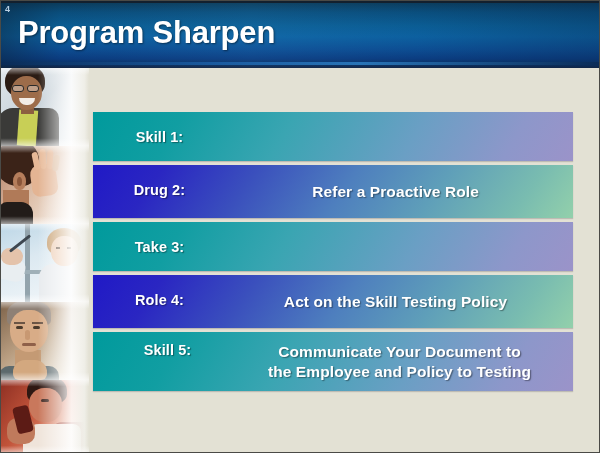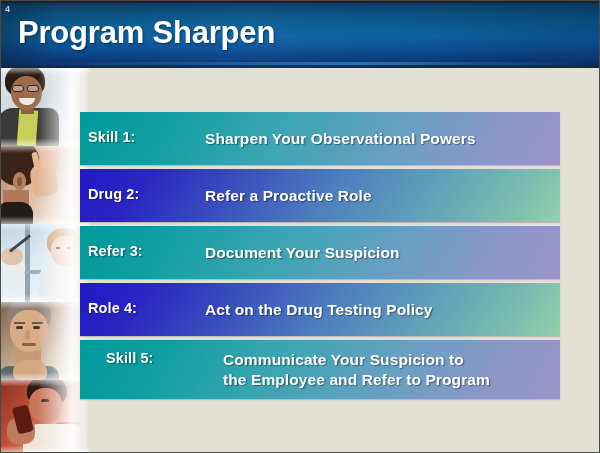--- a/index.html
+++ b/index.html
@@ -248,24 +248,25 @@
   .p5 .hand { position:absolute; left:6px; top:38px; width:28px; height:26px;
               border-radius:10px; background:#c07a5c; }
   .p5 .body { position:absolute; left:22px; top:44px; width:58px; height:30px;
               background:#efe4da; border-radius:16px 8px 0 0; }
   .p5 .shou { position:absolute; left:48px; top:42px; width:40px; height:32px;
               background:#a03a28; border-radius:14px 0 0 0; }
 
   
   .skills {
     position: absolute;
-    left: 80px;
+    left: 93px;
     top: 112px;
     width: 480px;
     z-index: 20;
+    text-align: center;
   }
 
   .bar {
     position: relative;
     width: 480px;
     margin-bottom: 4px;
     box-shadow: 0 1px 1px rgba(120,120,120,0.35);
   }
 
   .bar.odd {
@@ -288,21 +289,21 @@
       #79bcb0 88%,
       #93d0ab 100%);
   }
 
   .bar-row {
     display: flex;
     align-items: flex-start;
     padding: 17px 0 16px 0;
   }
 
-  .bar.two-line .bar-row { padding: 10px 0 9px 18px; }
+  .bar.two-line .bar-row { padding: 10px 0 9px 8px; }
 
   .skill-label {
     flex: 0 0 auto;
     width: 125px;
     padding-left: 8px;
     font-size: 14.5px;
     font-weight: bold;
     color: #ffffff;
     letter-spacing: 0.1px;
     text-shadow: 1.2px 1.2px 1.2px rgba(0,0,0,0.40);
@@ -421,58 +422,52 @@
       <div class="vfade"></div>
     </div>
 
   </div>
 
   <div class="skills">
 
     <div class="bar odd">
       <div class="bar-row">
         <div class="skill-label">Skill 1:</div>
-        <div class="skill-text">
-          <span class="l1">Sharpen Your Observational Powers</span>
-        </div>
       </div>
     </div>
 
     <div class="bar even">
       <div class="bar-row">
         <div class="skill-label">Drug 2:</div>
         <div class="skill-text">
           <span class="l1">Refer a Proactive Role</span>
         </div>
       </div>
     </div>
 
     <div class="bar odd">
       <div class="bar-row">
-        <div class="skill-label">Refer 3:</div>
-        <div class="skill-text">
-          <span class="l1">Document Your Suspicion</span>
-        </div>
+        <div class="skill-label">Take 3:</div>
       </div>
     </div>
 
     <div class="bar even">
       <div class="bar-row">
         <div class="skill-label">Role 4:</div>
         <div class="skill-text">
-          <span class="l1">Act on the Drug Testing Policy</span>
+          <span class="l1">Act on the Skill Testing Policy</span>
         </div>
       </div>
     </div>
 
     <div class="bar odd two-line">
       <div class="bar-row">
         <div class="skill-label">Skill 5:</div>
         <div class="skill-text">
-          <span class="l1">Communicate Your Suspicion to</span>
-          <span class="l2">the Employee and Refer to Program</span>
+          <span class="l1">Communicate Your Document to</span>
+          <span class="l2">the Employee and Policy to Testing</span>
         </div>
       </div>
     </div>
 
   </div>
 
 </div>
 
 </body></html>

